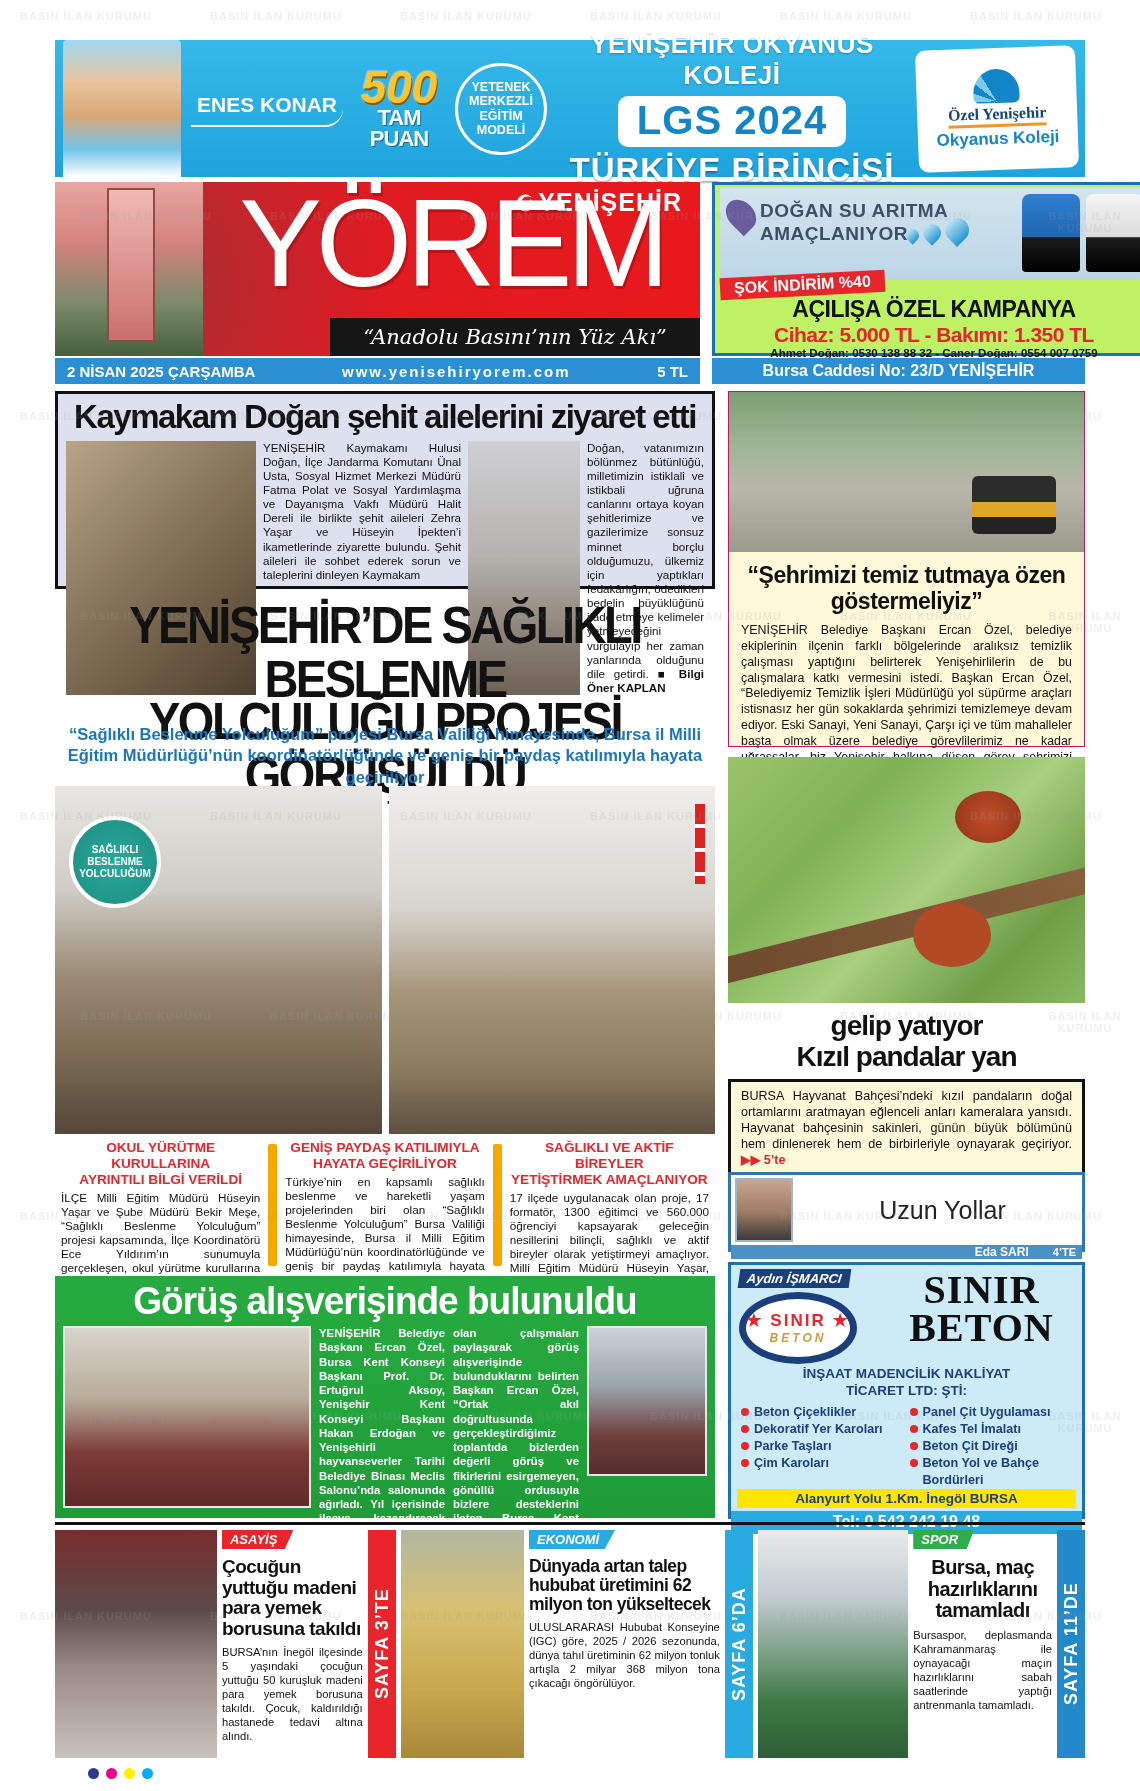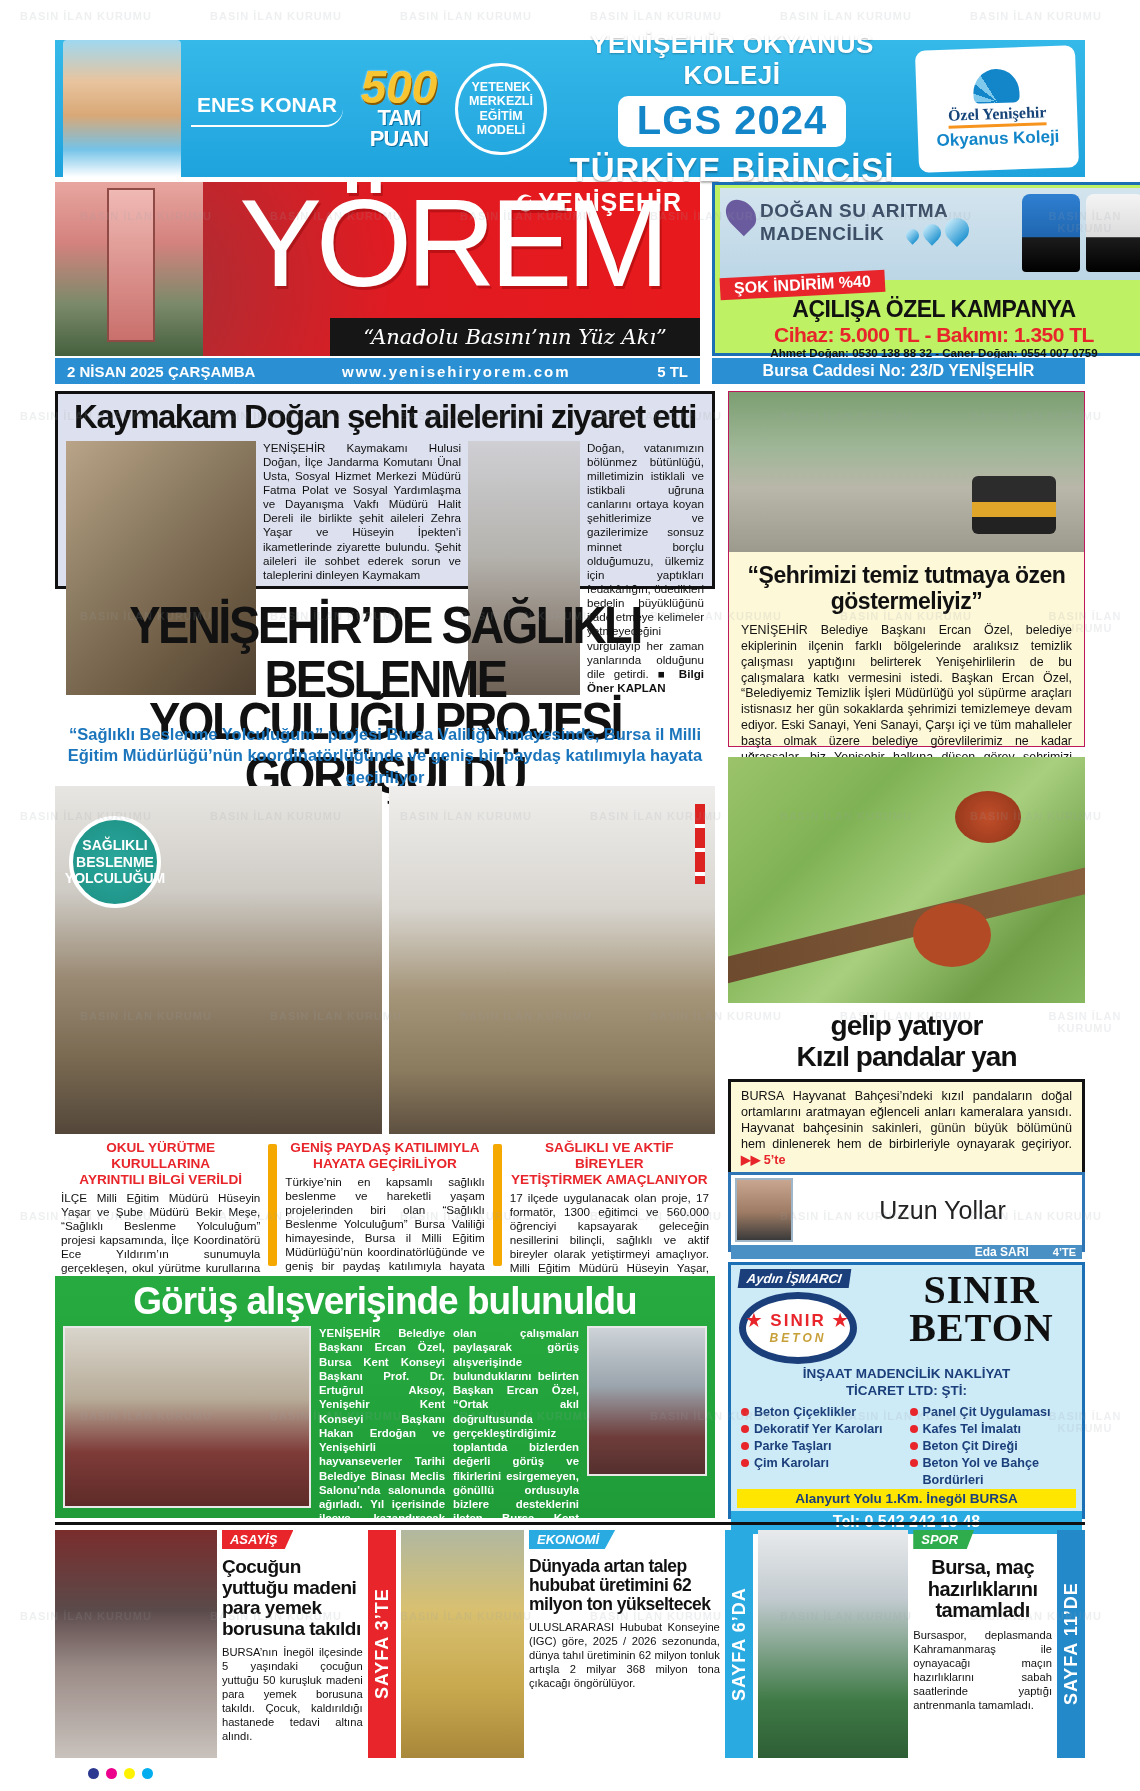--- a/index.html
+++ b/index.html
@@ -76,21 +76,21 @@
 
   
   #main-headline { left:55px; top:598px; width:660px; text-align:center; }
   .mh-line { font-weight:bold; font-size:47px; letter-spacing:-2.5px; line-height:1.02; transform:scaleY(1.12); transform-origin:top; }
   #main-subtitle { left:55px; top:724px; width:660px; text-align:center; color:#1b75bc; font-weight:bold; font-size:16.5px; line-height:1.3; }
 
   #photos-row { left:55px; top:786px; width:660px; height:348px; display:flex; gap:7px; }
   .mt-photo { flex:1; position:relative; }
   .mt-photo.p1 { background:linear-gradient(180deg,#e8e6e2 0%,#cfccc6 30%,#9a8a74 55%,#7a6a52 78%,#54473a 100%); }
   .mt-photo.p2 { background:linear-gradient(180deg,#efeeec 0%,#d8d5cf 35%,#a49478 60%,#8a7a5e 82%,#5e5040 100%); }
-  .sbj-logo { position:absolute; left:14px; top:30px; width:92px; height:92px; border-radius:50%; background:radial-gradient(circle,#2aa79b 0%,#1d8f84 100%); color:#fff; font-weight:bold; font-size:14px; display:flex; flex-direction:column; align-items:center; justify-content:center; line-height:1.2; text-align:center; border:4px solid #fff; }
+  .sbj-logo { position:absolute; left:14px; top:30px; width:92px; height:92px; border-radius:50%; background:radial-gradient(circle,#2aa79b 0%,#1d8f84 100%); color:#fff; font-weight:bold; font-size:10px; display:flex; flex-direction:column; align-items:center; justify-content:center; line-height:1.2; text-align:center; border:4px solid #fff; }
   .flag-strip { position:absolute; right:10px; top:18px; width:10px; height:80px; background:repeating-linear-gradient(180deg,#d22 0 20px,#fff 20px 24px); }
 
   #three-cols { left:55px; top:1140px; width:660px; height:130px; display:flex; }
   .tc-col { flex:1; padding:0 6px; }
   .tc-div { width:9px; background:#f5a800; margin:4px 2px; border-radius:2px; }
   .tc-head { color:#e8252a; font-weight:bold; font-size:13.6px; text-align:center; line-height:1.18; margin-bottom:3px; }
   .tc-body { font-size:11.7px; line-height:1.2; text-align:justify; }
 
   
   #green-box { left:55px; top:1276px; width:660px; height:242px; background:linear-gradient(180deg,#27ab40,#1f9c38); padding:4px 8px 8px; }
@@ -249,21 +249,21 @@
   <span>2 NİSAN 2025 ÇARŞAMBA</span>
   <span class="mid">www.yenisehiryorem.com</span>
   <span>5 TL</span>
 </div>
 
 <div id="dogan-ad" class="abs">
   <div class="dogan-top">
     <div class="flame"></div>
     <div class="dogan-brand">
       <div>DOĞAN SU ARITMA</div>
-      <div>MADENCİLİK</div>
+      <div>AMAÇLANIYOR</div>
     </div>
     <div class="drops">
       <div class="drop d1"></div>
         <div class="drop d2"></div>
         <div class="drop d3"></div>
     </div>
     <div class="products">
       <div class="product"></div>
         <div class="product alt"></div>
     </div>

